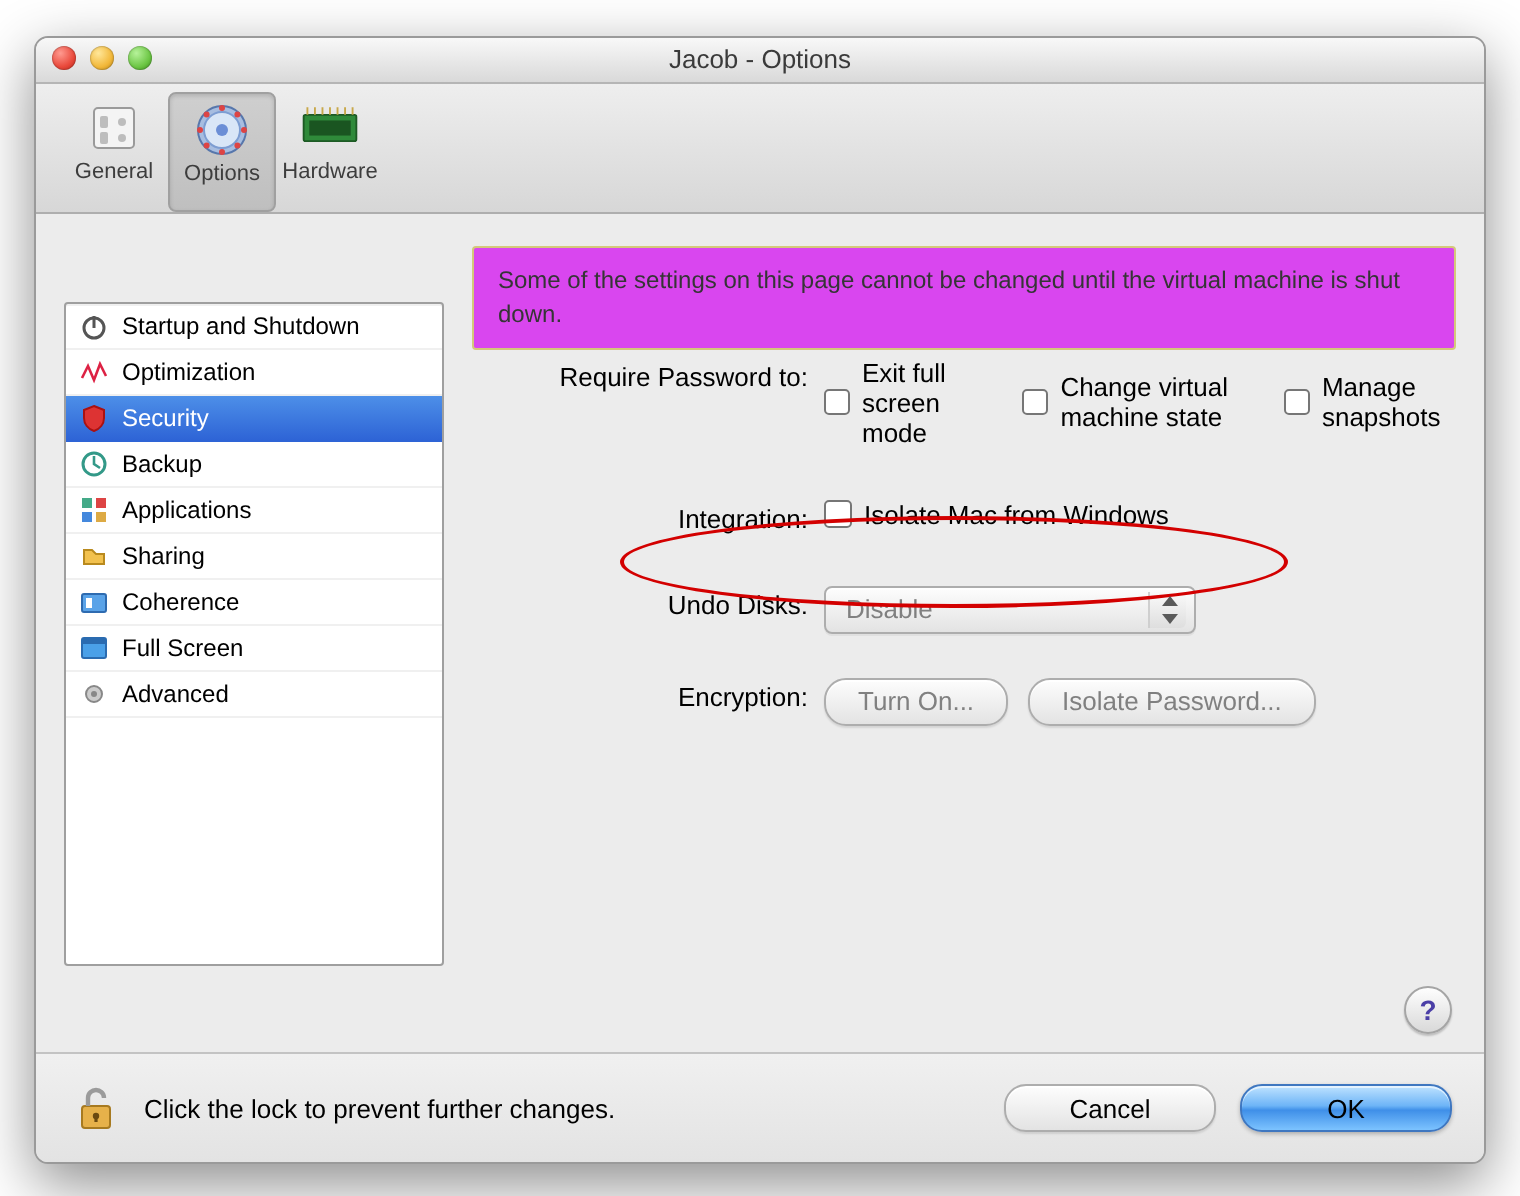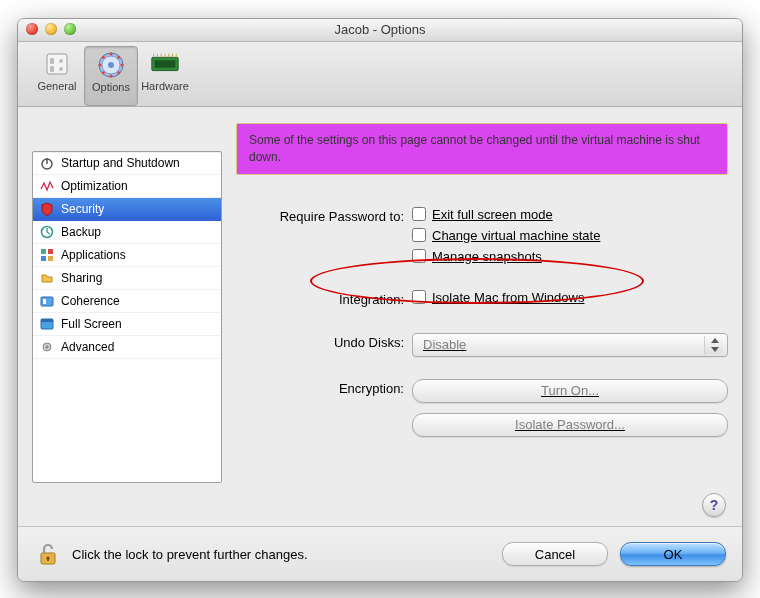--- a/index.html
+++ b/index.html
@@ -134,36 +134,35 @@
     border-radius: 2px;
     padding: 8px 12px;
     font-size: 12px;
     color: #353535;
     line-height: 1.4;
   }
 
   .fieldrow {
     display: flex;
     align-items: flex-start;
-    margin-top: 32px;
+    margin-top: 4px;
   }
   .fieldlabel {
     width: 168px;
     text-align: right;
     padding-right: 8px;
     font-size: 13px;
     padding-top: 2px;
   }
   .fieldcontent {
     flex: 1;
     display: flex;
-    flex-direction: column;
+    flex-direction: row;
     gap: 6px;
     font-size: 13px;
-    text-decoration: underline;
   }
   .chk {
     display: flex;
     align-items: center;
     gap: 6px;
   }
   .chk input[type=checkbox] {
     width: 14px; height: 14px;
     margin: 0;
   }

